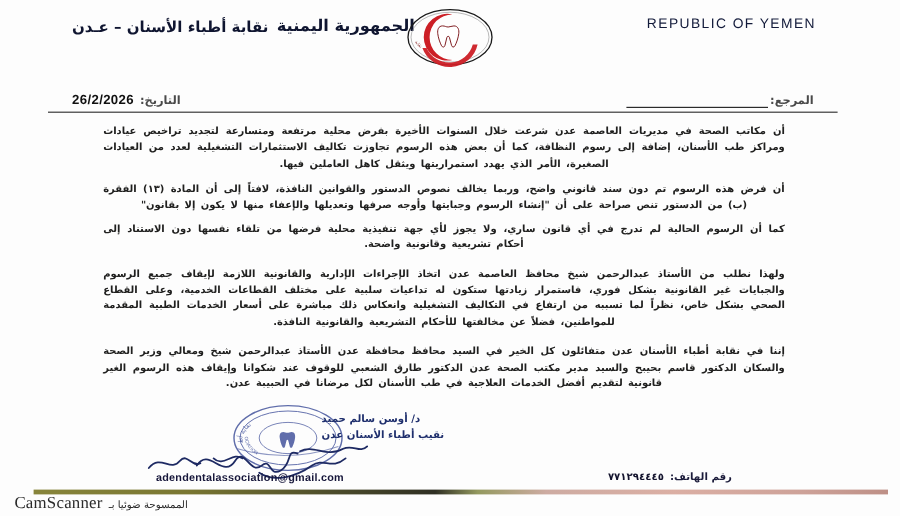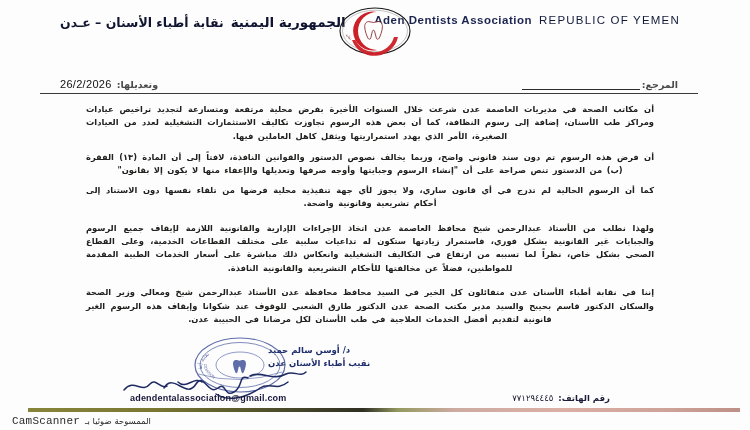--- a/index.html
+++ b/index.html
@@ -114,21 +114,21 @@
   }
   .meta-date {
     display: flex;
     align-items: flex-end;
     gap: 5px;
     direction: rtl;
   }
   .date-value {
     font-family: "Liberation Sans", sans-serif;
     font-size: 11px;
-    font-weight: normal;
+    font-weight: bold;
     color: #111;
     direction: ltr;
     letter-spacing: 0.3px;
   }
 
   .rule {
     margin: 3px 52px 0 40px;
     height: 0;
     border-top: 1.6px solid #3a3a3a;
   }
@@ -217,21 +217,21 @@
     direction: rtl;
   }
   .footer-label {
     font-size: 8.5px;
     font-weight: bold;
     color: #1b1b3a;
     white-space: nowrap;
   }
   .footer-phone-num {
     font-size: 8.5px;
-    font-weight: normal;
+    font-weight: bold;
     color: #14142e;
     white-space: nowrap;
     letter-spacing: 0.4px;
   }
   .footer-email {
     font-family: "Liberation Sans", sans-serif;
     direction: ltr;
     font-size: 9px;
     font-weight: bold;
     color: #16163a;
@@ -268,37 +268,36 @@
     align-items: baseline;
     gap: 5px;
     direction: rtl;
   }
   .cam-ar {
     font-size: 8.5px;
     color: #2a2a2a;
     font-weight: normal;
   }
   .cam-en {
-    font-family: Liberation Mono, monospace;
+    font-family: Liberation Serif, serif;
     direction: ltr;
-    font-size: 11px;
+    font-size: 14px;
     color: #2a2a2a;
     letter-spacing: 0.2px;
   }
 </style>
 </head>
 <body>
 
 <div class="page">
 
   <div class="letterhead">
 
     <div class="lh-left">
       <div class="en-line1">REPUBLIC  OF  YEMEN</div>
-      <div class="en-line2">Aden Dentists Association</div>
     </div>
 
     <div class="logo-wrap">
       <svg viewBox="0 0 86 58" width="86" height="58" aria-hidden="true">
 
         <ellipse cx="43" cy="27" rx="35" ry="23" fill="none" stroke="#1a1a1a" stroke-width="1.1"></ellipse>
         <ellipse cx="43" cy="27" rx="32.5" ry="20.8" fill="none" stroke="#8a8a8a" stroke-width="0.5"></ellipse>
 
         <path d="M 45 8
                  A 19.5 19.5 0 1 0 45 46
@@ -331,21 +330,21 @@
       <div class="ar-line2">نقابة أطباء الأسنان – عـدن</div>
     </div>
   </div>
 
   <div class="metarow">
     <div class="meta-ref">
       <span class="meta-label">المرجع:</span>
       <span class="ref-blank"></span>
     </div>
     <div class="meta-date">
-      <span class="meta-label">وتعديلها:</span>
+      <span class="meta-label">التاريخ:</span>
       <span class="date-value">26/2/2026</span>
     </div>
   </div>
 
   <div class="rule"></div>
 
   <div class="body-area">
     <p class="para">أن مكاتب الصحة في مديريات العاصمة عدن شرعت خلال السنوات الأخيرة بفرض محلية مرتفعة ومتسارعة لتجديد تراخيص عيادات ومراكز طب الأسنان، إضافة إلى رسوم النظافة، كما أن بعض هذه الرسوم تجاوزت تكاليف الاستثمارات التشغيلية لعدد من العيادات الصغيرة، الأمر الذي يهدد استمراريتها ويثقل كاهل العاملين فيها.</p>
     <p class="para tight">أن فرض هذه الرسوم تم دون سند قانوني واضح، وربما يخالف نصوص الدستور والقوانين النافذة، لافتاً إلى أن المادة (١٣) الفقرة (ب) من الدستور تنص صراحة على أن "إنشاء الرسوم وجبايتها وأوجه صرفها وتعديلها والإعفاء منها لا يكون إلا بقانون"</p>
     <p class="para gap-lg">كما أن الرسوم الحالية لم تدرج في أي قانون ساري، ولا يجوز لأي جهة تنفيذية محلية فرضها من تلقاء نفسها دون الاستناد إلى أحكام تشريعية وقانونية واضحة.</p>

